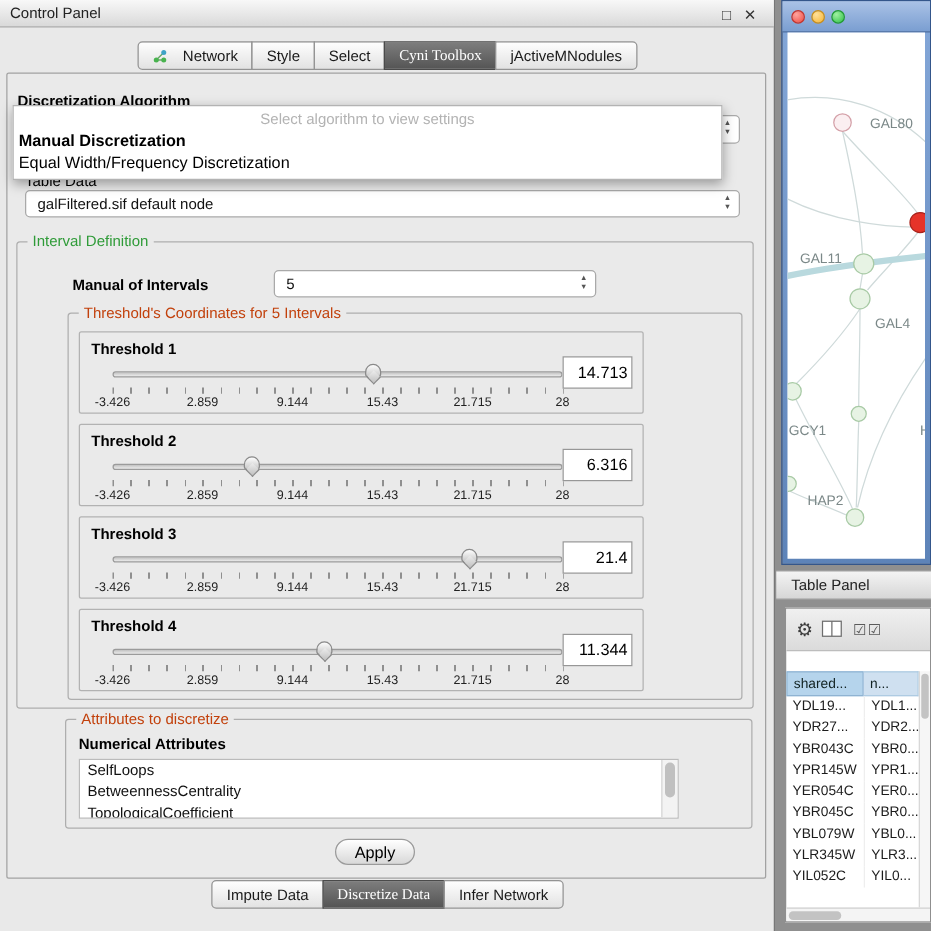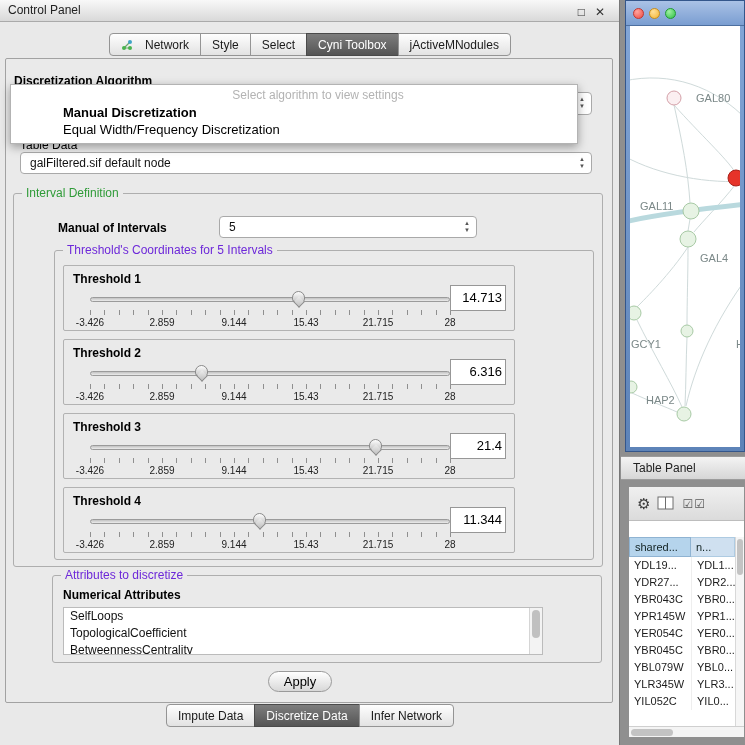--- a/index.html
+++ b/index.html
@@ -9,41 +9,41 @@
   
   .cp{position:absolute;left:0;top:0;width:620px;height:745px;background:#e9e9e9;border-right:1px solid #777;}
   .cp-titlebar{position:absolute;top:0;left:0;right:0;height:22px;background:linear-gradient(#f8f8f8,#d9d9d9);border-bottom:1px solid #aaa;line-height:21px;padding-left:8px;color:#222;}
   .winbtns{position:absolute;right:14px;top:2px;display:flex;gap:10px;font-size:12px;color:#333;}
   .winbtn{cursor:default;}
 
   .tabrow{position:absolute;top:33px;left:0;width:620px;display:flex;justify-content:center;z-index:5;}
   .tab{display:flex;align-items:center;gap:12px;height:23px;padding:0 11px;font-size:12px;color:#1a1a1a;background:linear-gradient(#fefefe,#e2e2e2);border:1px solid #949494;margin-left:-1px;white-space:nowrap;}
   .tab:first-child{border-radius:4px 0 0 4px;margin-left:0;}
   .tab:last-child{border-radius:0 4px 4px 0;}
-  .tab.selected{background:linear-gradient(#7d7d7d,#555);color:#fff;border-color:#4a4a4a;}
+  .tab.selected{background:linear-gradient(#7d7d7d,#555);color:#fff;border-color:#4a4a4a;font-family:Liberation Serif, serif;}
 
   .panel{position:absolute;left:5px;top:58px;width:608px;height:645px;border:1px solid #a2a2a2;border-radius:2px;background:#eaeaea;}
 
   .algo-label{position:absolute;left:14px;top:74px;font-weight:bold;color:#000;z-index:1;}
   .combo{position:absolute;height:22px;background:#fff;border:1px solid #a9a9a9;border-radius:4px;font-size:12px;color:#111;line-height:20px;padding:0 24px 0 9px;white-space:nowrap;overflow:hidden;}
   .arrows{position:absolute;right:6px;top:3px;display:flex;flex-direction:column;font-size:6px;line-height:7px;color:#555;}
   .algo-combo{left:20px;top:92px;width:572px;height:23px;z-index:2;}
 
-  .dropdown{position:absolute;left:10px;top:84px;width:568px;background:#fff;border:1px solid #b3b3b3;box-shadow:0 3px 9px rgba(0,0,0,.35);z-index:30;padding-bottom:5px;padding-left:48px;}
+  .dropdown{position:absolute;left:10px;top:84px;width:568px;background:#fff;border:1px solid #b3b3b3;box-shadow:0 3px 9px rgba(0,0,0,.35);z-index:30;padding-bottom:5px;}
   .dd-ph{text-align:center;color:#b3b3b3;font-size:12px;padding:3px 0 2px;}
   .dd-item{font-size:13px;color:#000;padding:1px 4px;}
   .dd-item.bold{font-weight:bold;}
 
   .td-label{position:absolute;left:20px;top:138px;color:#000;}
   .td-combo{left:20px;top:152px;width:572px;}
 
   .fs{position:absolute;border:1px solid #aeaeae;border-radius:3px;}
   .legend{position:absolute;top:-8px;left:8px;background:#eaeaea;padding:0 4px;font-size:12px;white-space:nowrap;}
   .legend.green{color:#2f9b38;}
-  .legend.blue{color:#6d28d9;}
+  .legend.blue{color:#c2410c;}
 
   .fs-interval{left:13px;top:193px;width:590px;height:374px;}
   .noi-label{position:absolute;left:44px;top:27px;font-weight:bold;color:#000;}
   .noi-combo{left:205px;top:22px;width:258px;}
 
   .fs-thresh{left:40px;top:56px;width:540px;height:310px;}
   .tbox{position:absolute;left:8px;width:452px;height:66px;border:1px solid #b2b2b2;border-radius:2px;background:#eaeaea;}
   .tbox.t0{top:14px;} .tbox.t1{top:88px;} .tbox.t2{top:162px;} .tbox.t3{top:236px;}
   .tlabel{position:absolute;left:9px;top:6px;font-weight:bold;color:#000;}
   .slider{position:absolute;left:26px;top:24px;width:362px;height:40px;}
@@ -244,22 +244,22 @@
         <div class="tvalue">11.344</div>
       </div>
     </fieldset>
   </fieldset>
 
   <fieldset class="fs fs-attrs">
     <span class="legend blue">Attributes to discretize</span>
     <span class="attrs-heading">Numerical Attributes</span>
     <div class="attr-list">
       <div class="attr-item">SelfLoops</div>
+      <div class="attr-item">BetweennessCentrality</div>
       <div class="attr-item">TopologicalCoefficient</div>
-      <div class="attr-item">BetweennessCentrality</div>
       <div class="list-vscroll">
           <div class="list-vthumb"></div>
         </div>
     </div>
   </fieldset>
 
   <button class="apply">Apply</button>
 
   <nav class="bottomtabs">
     <div class="tab">

